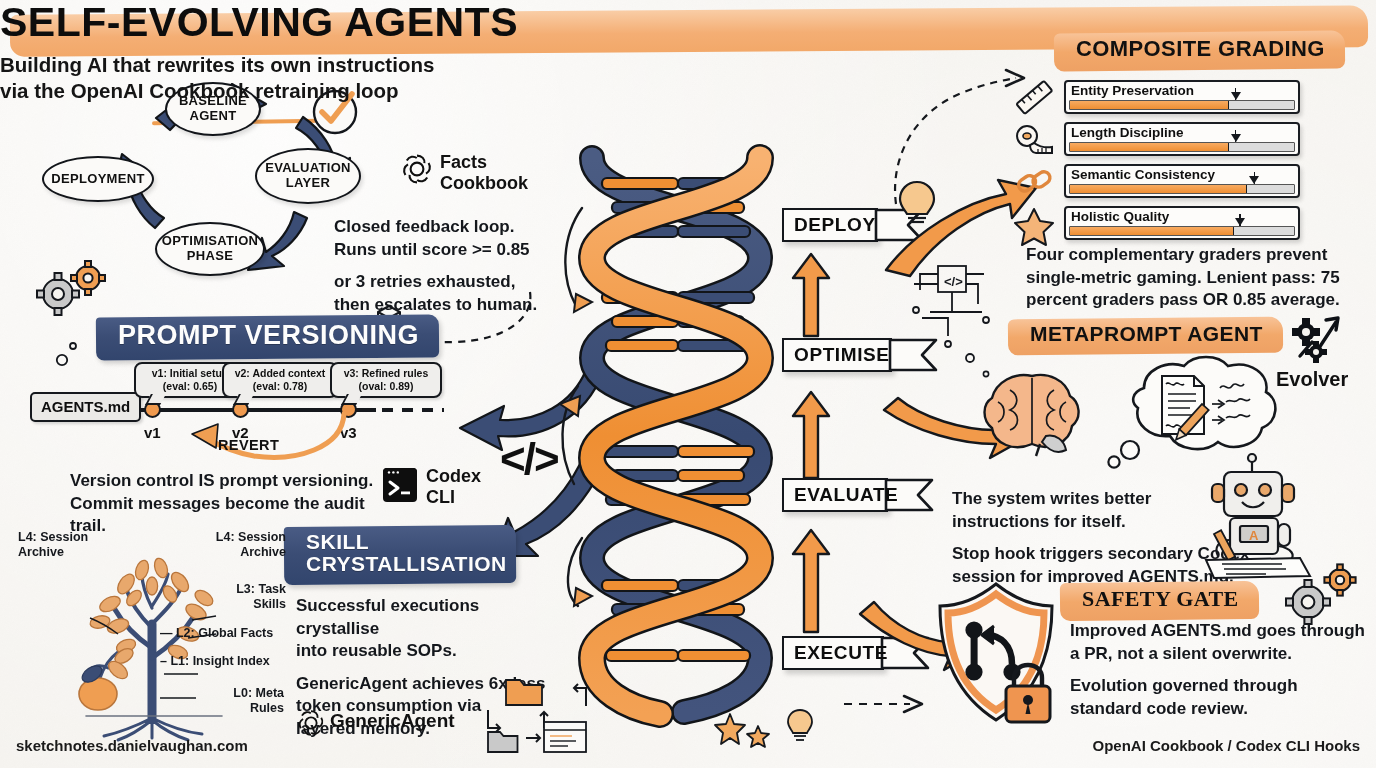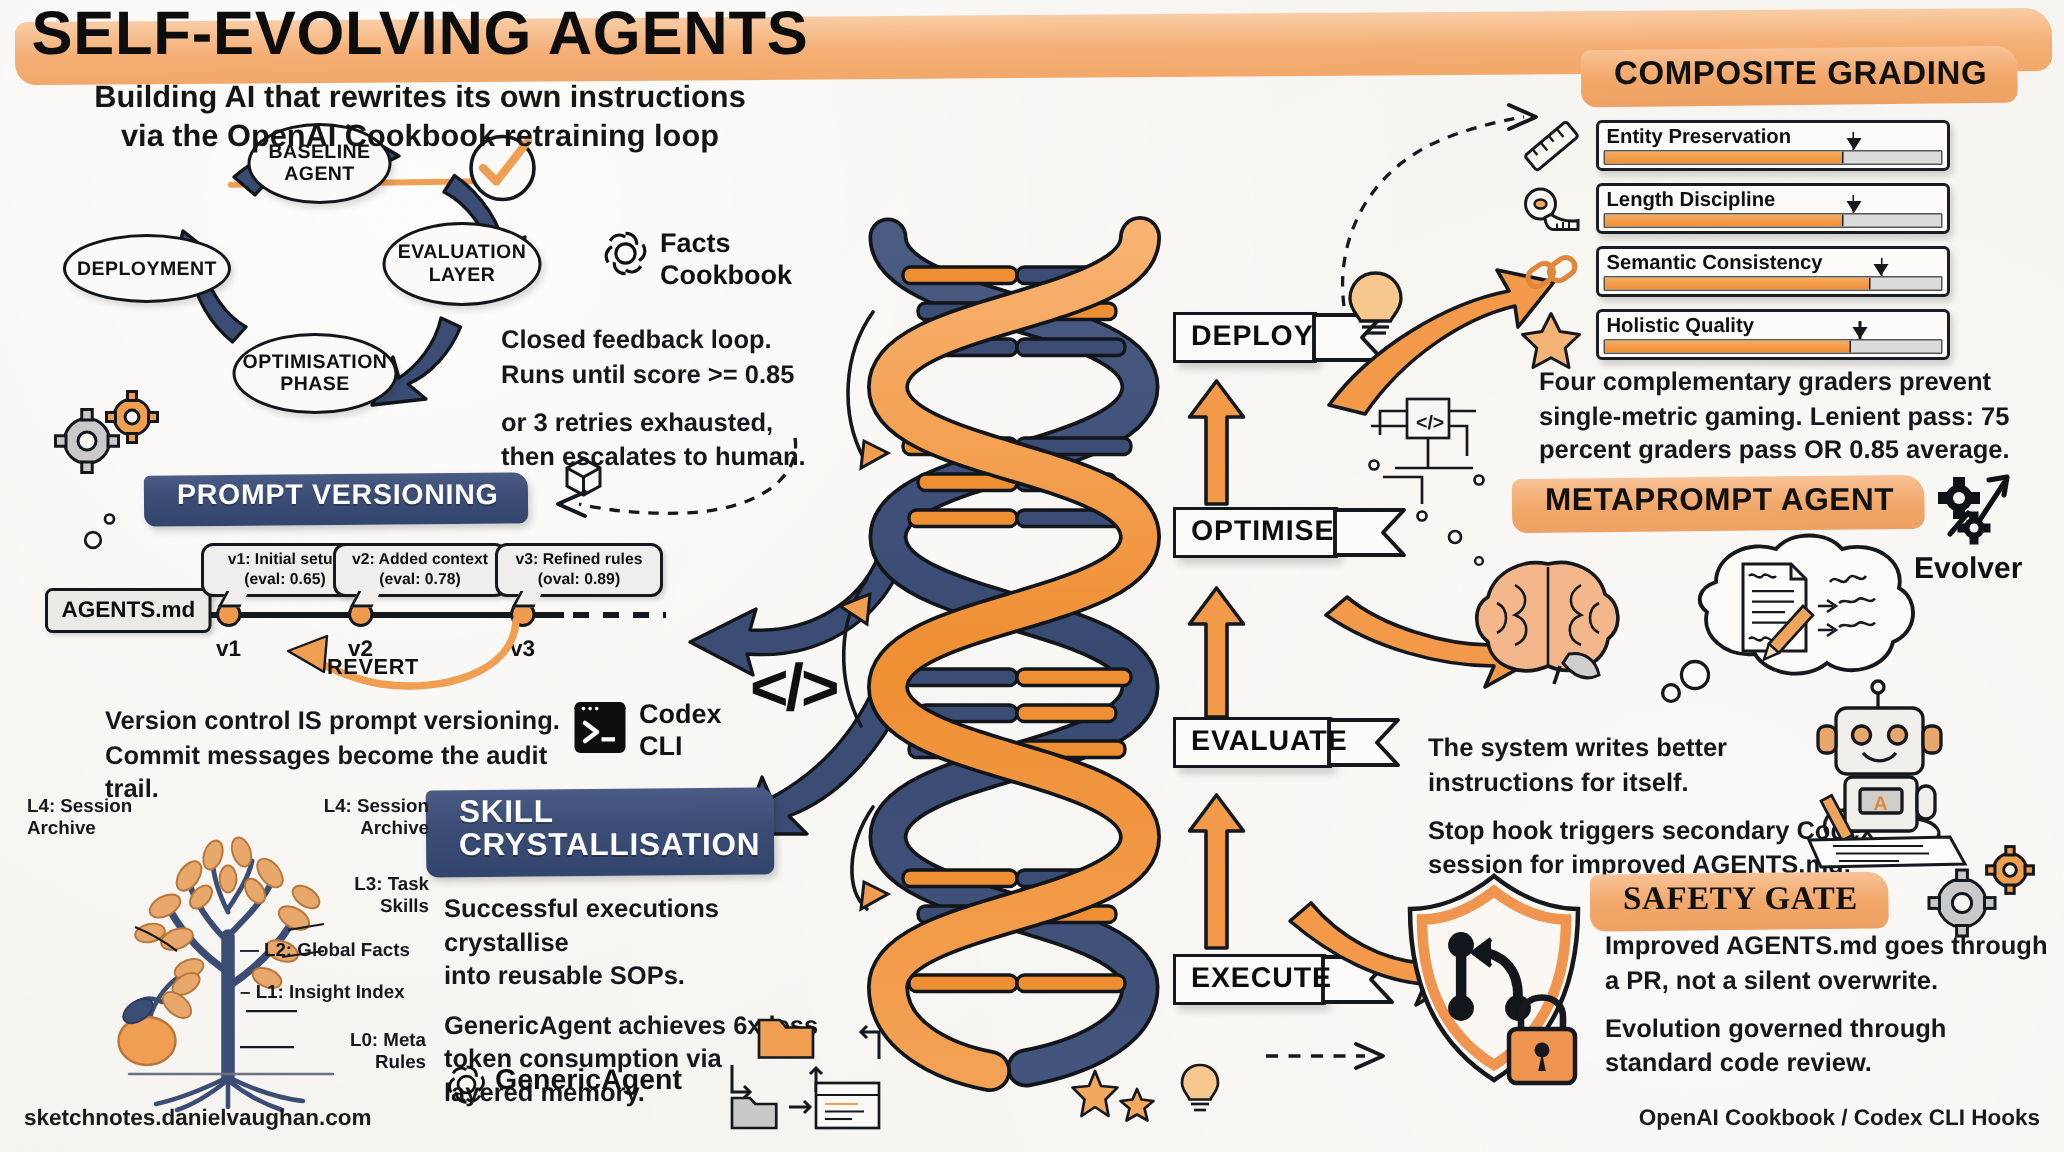--- a/index.html
+++ b/index.html
@@ -47,21 +47,21 @@
   }
   .orangeband .band-bg {
     background: linear-gradient(180deg,#f8c398 0%, #f2a86a 50%, #eea164 100%);
     border-radius: 6px 14px 8px 10px;
     transform: rotate(-.6deg);
   }
   .orangeband span.txt { color: #111; font-weight: 700; letter-spacing: .4px; }
 
   
   #maintitle {
-    left: 408px; top: 18px; width: 560px; text-align:center;
+    left: 408px; top: 18px; width: 560px; 
   }
   #maintitle .hl {
     position:absolute; left: 10px; right: 8px; top: 10px; height: 42px;
     background: linear-gradient(180deg,#f9cda6 0%, #f4ae74 55%, #f2a869 100%);
     border-radius: 8px 18px 10px 14px;
     transform: rotate(-.4deg);
   }
   #maintitle h1 {
     position: relative; z-index: 2;
     font-size: 41px; font-weight: 700; letter-spacing: .5px;
@@ -271,21 +271,21 @@
   </svg>
   <svg class="abs" style="left:372px; top:300px;" width="34" height="34">
     <g fill="none" stroke="#14171c" stroke-width="2">
       <path d="M6 12 L17 6 L28 12 L28 24 L17 30 L6 24 Z"></path>
       <path d="M6 12 L17 18 L28 12 M17 18 L17 30"></path>
     </g>
   </svg>
 
   <div class="band navyband" style="left:104px; top:318px;">
     <div class="band-bg"></div>
-    <span class="txt" style="font-size:19px;">PROMPT VERSIONING</span>
+    <span class="txt" style="font-size:27px;">PROMPT VERSIONING</span>
   </div>
 
   <div class="abs" style="left:52px; top:340px; width:26px;height:26px;">
     <svg width="40" height="34">
         <circle cx="21" cy="6" r="3" fill="none" stroke="#14171c" stroke-width="1.8"></circle>
     <circle cx="10" cy="20" r="5.2" fill="none" stroke="#14171c" stroke-width="1.8"></circle>
       </svg>
   </div>
 
   <div id="agentsmd">AGENTS.md</div>

